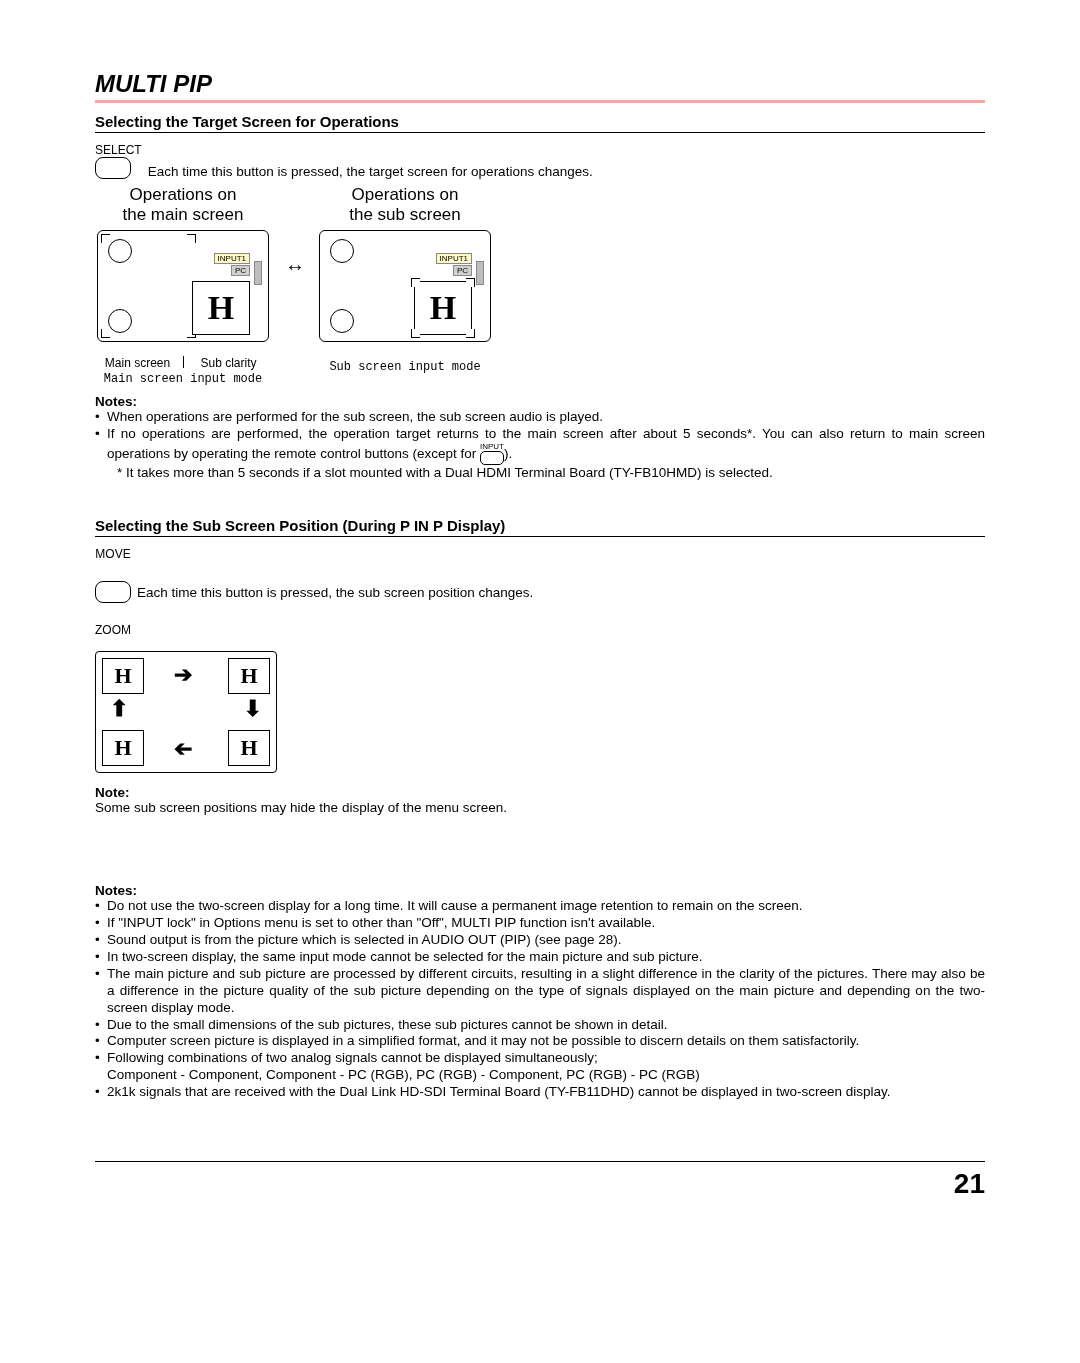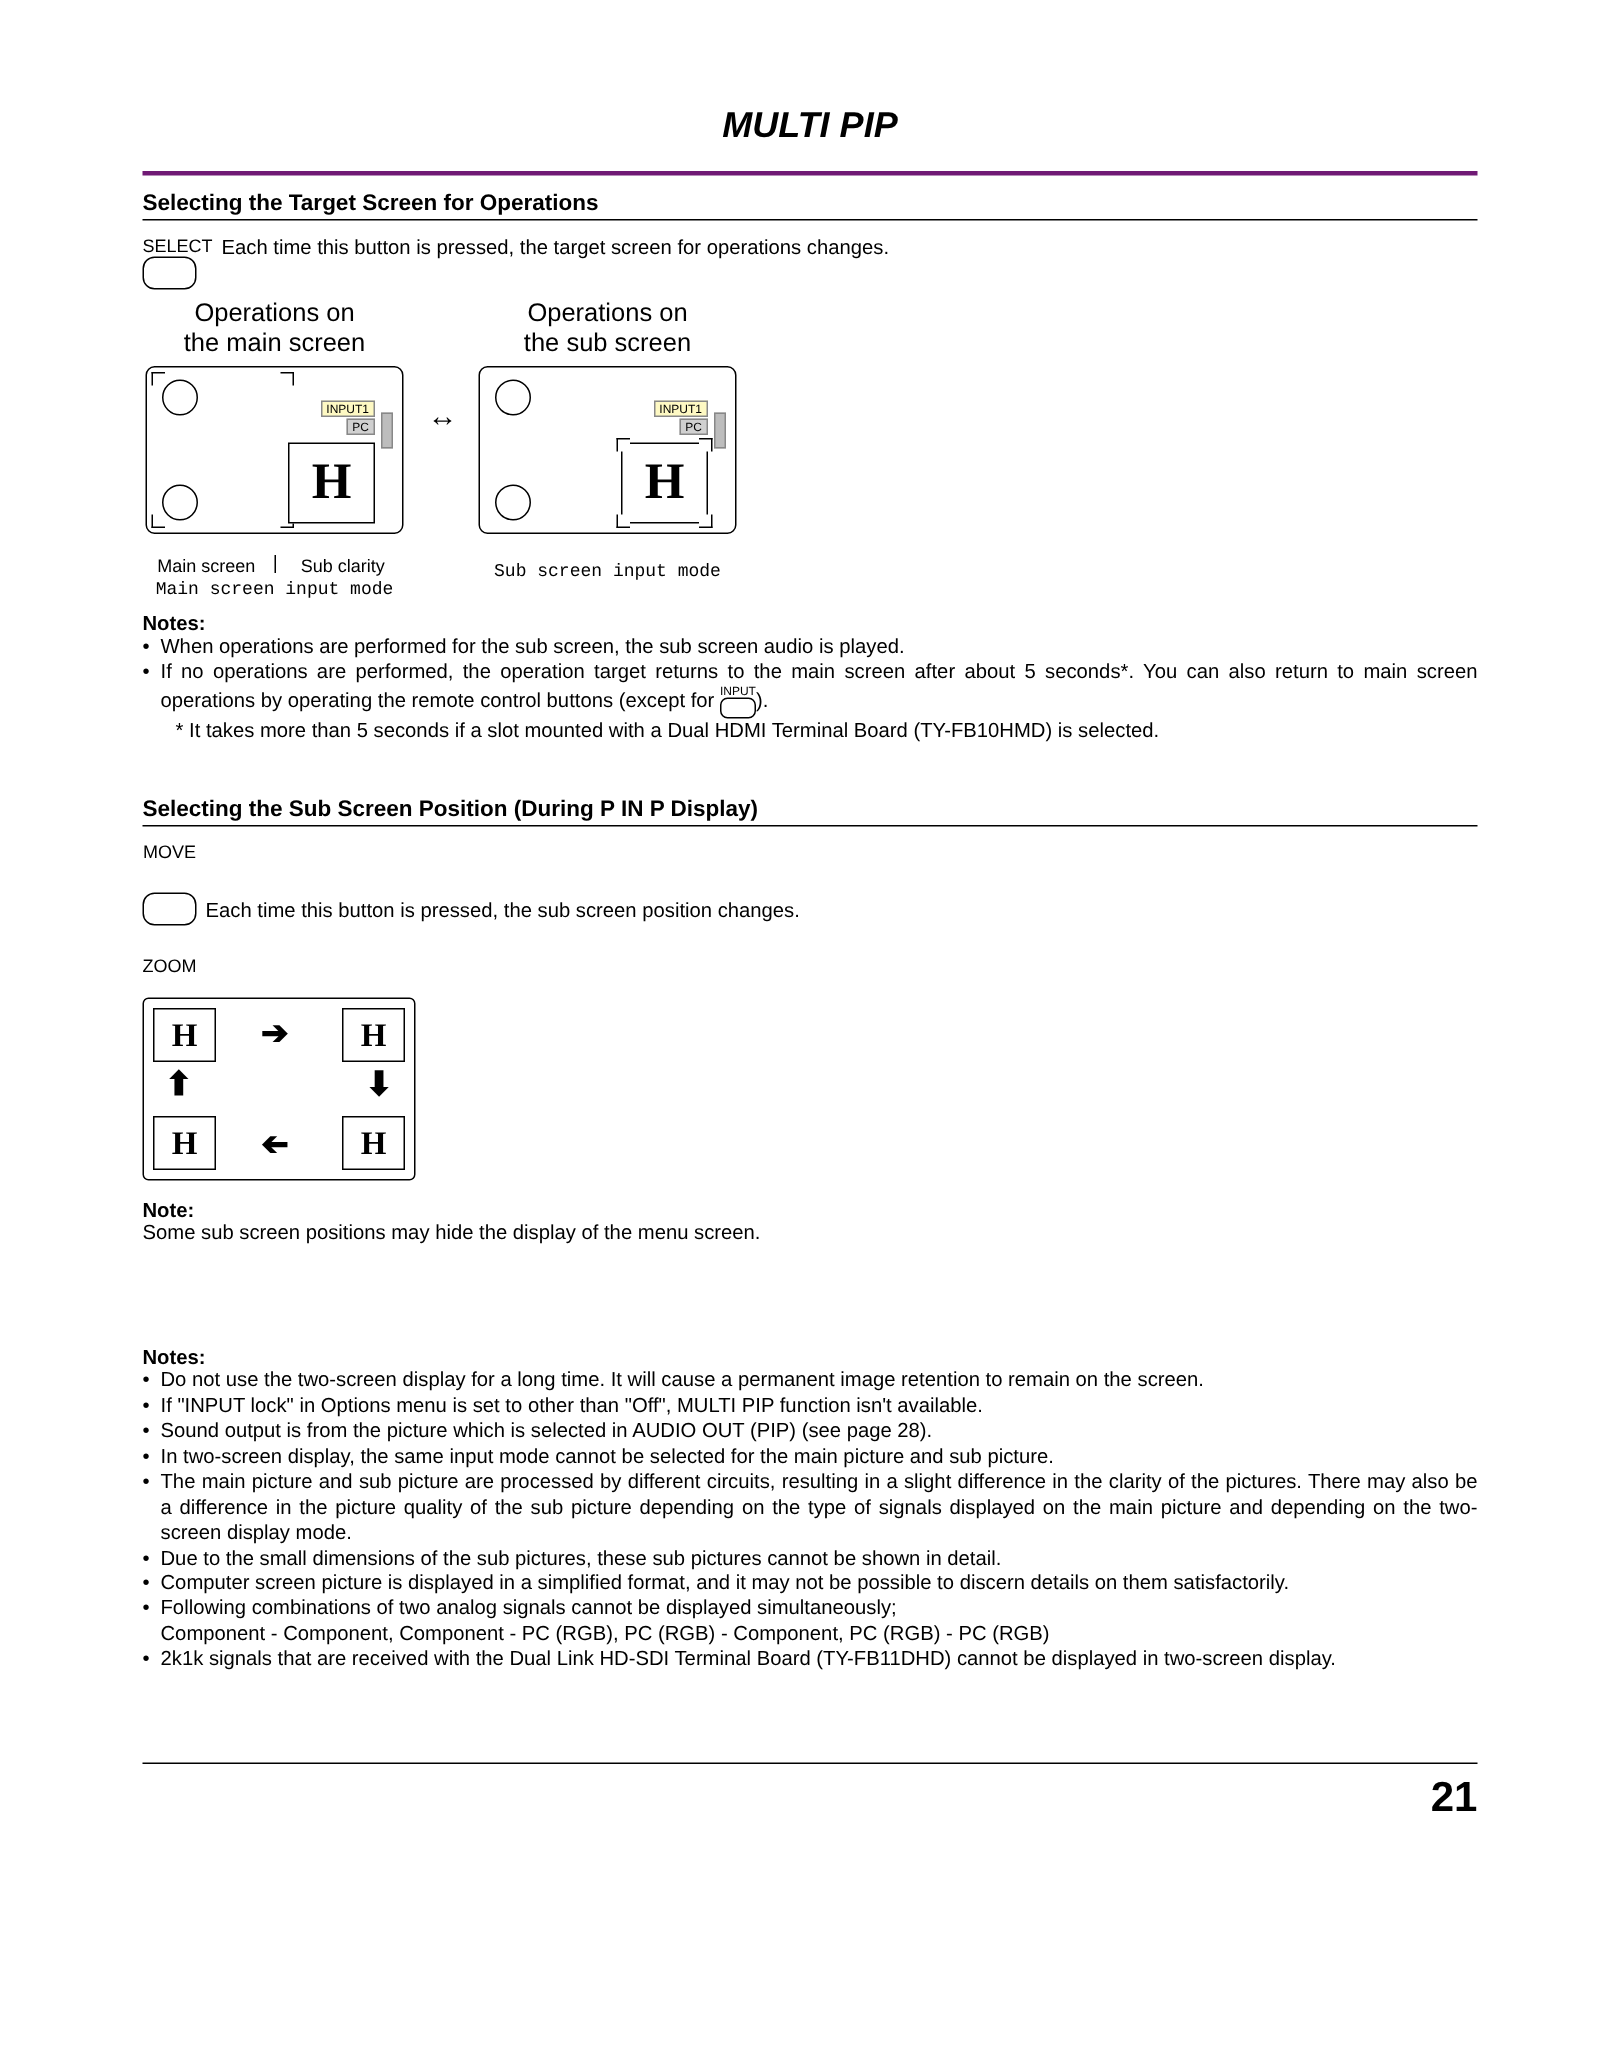--- a/index.html
+++ b/index.html
@@ -10,39 +10,39 @@
     color: #000;
     background: #fff;
     width: 1080px;
   }
   .page {
     padding: 70px 95px 40px 95px;
     box-sizing: border-box;
     width: 1080px;
   }
   .header-right {
-    text-align: center;
+    text-align: left;
     font-weight: bold;
     font-size: 24px;
     font-style: italic;
-    border-bottom: 3px solid #701a75;
-    padding-bottom: 16px;
+    border-bottom: 3px solid #fca5a5;
+    padding-bottom: 2px;
     margin-bottom: 10px;
   }
   .section-title {
     font-weight: bold;
     font-size: 15px;
     border-bottom: 1.5px solid #000;
     padding-bottom: 2px;
     margin-top: 8px;
     margin-bottom: 10px;
   }
   .select-row {
     display: flex;
-    align-items: flex-start;
+    align-items: flex-end;
     gap: 6px;
     margin-bottom: 6px;
   }
   .select-btn-wrap {
     display:flex;
     flex-direction:column;
     align-items:flex-start;
   }
   .small-label { font-size: 12px; }
   .remote-btn {

